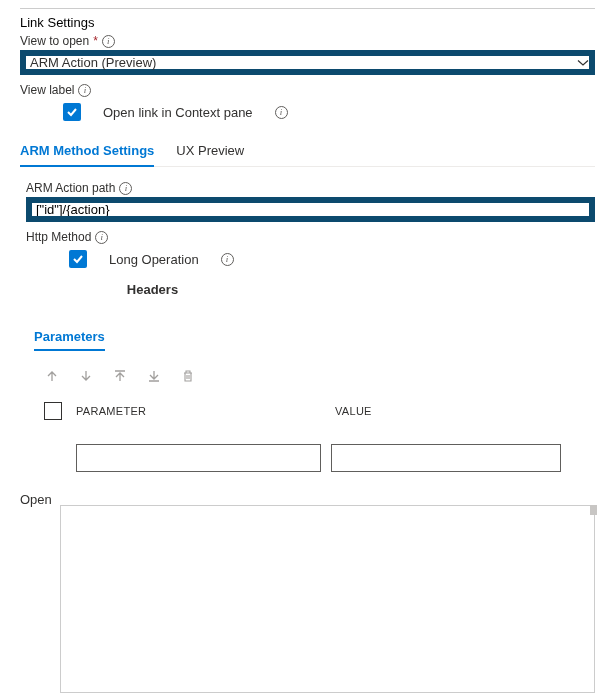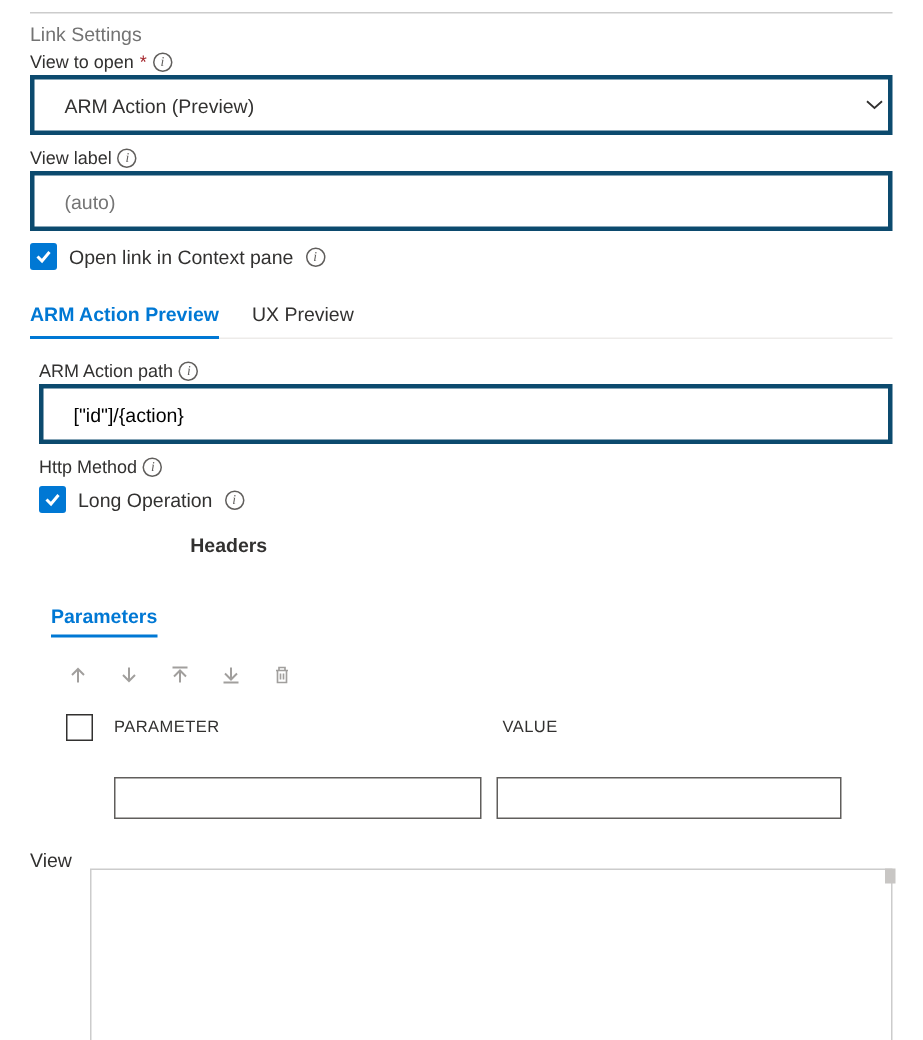--- a/index.html
+++ b/index.html
@@ -8,21 +8,21 @@
       font-size: 13px;
       color: #323130;
       background: #fff;
       width: 615px;
       padding: 8px 20px 20px 20px;
     }
     .top-line { border-top: 1px solid #ccc; margin-bottom: 6px; }
     .section-title {
       font-size: 13px;
       font-weight: 400;
-      color: #737373;
+      color: #000000;
       margin-bottom: 4px;
     }
     .field-label {
       font-size: 12px;
       color: #323130;
       margin-bottom: 2px;
       display: flex;
       align-items: center;
       gap: 4px;
       text-align: center;
@@ -40,23 +40,23 @@
       font-family: Georgia, serif;
       color: #605e5c;
       line-height: 1;
     }
     .select-wrap, .input-wrap {
       position: relative;
       margin-bottom: 8px;
     }
     .select-box, .text-input {
       width: 100%;
-      height: 40px;
-      border: 3px solid #0c4a6e;
-      padding: 0 20px;
+      height: 25px;
+      border: 6px solid #0c4a6e;
+      padding: 0 4px;
       font-size: 13px;
       font-family: inherit;
       background: #fff;
       outline: none;
     }
     .select-box {
       padding-right: 24px;
       display: flex;
       align-items: center;
       cursor: pointer;
@@ -65,23 +65,24 @@
       position: absolute;
       right: 6px;
       top: 50%;
       transform: translateY(-50%);
       pointer-events: none;
     }
     .muted-input { color: #605e5c; }
     .checkbox-row {
       display: flex;
       align-items: center;
-      gap: 8px;
+      gap: 22px;
       margin-bottom: 16px;
       font-size: 13px;
+      margin-left: 43px;
     }
     .checkbox {
       width: 18px;
       height: 18px;
       background: #0078d4;
       display: flex;
       align-items: center;
       justify-content: center;
       cursor: pointer;
       border-radius: 2px;
@@ -234,37 +235,34 @@
         <path d="M1 3.5 L6 8 L11 3.5" stroke="#323130" stroke-width="1.2" fill="none"></path>
       </svg>
   </div>
 </div>
 
 <div class="field-block">
   <div class="field-label">
     <span>View label</span>
     <span class="info-icon">i</span>
   </div>
-  <div class="input-wrap">
-    <input class="text-input muted-input" type="text" placeholder="(auto)" style="">
-  </div>
 </div>
 
 <div class="checkbox-row">
   <div class="checkbox">
     <svg width="12" height="12" viewBox="0 0 12 12">
         <path d="M2 6 L5 9 L10 3" stroke="#fff" stroke-width="2" fill="none"></path>
       </svg>
   </div>
   <span>Open link in Context pane</span>
   <span class="info-icon">i</span>
 </div>
 
 <div class="tabs">
-  <div class="tab active">ARM Action Preview</div>
+  <div class="tab active">ARM Method Settings</div>
   <div class="tab">UX Preview</div>
 </div>
 
 <div class="indent">
 
   <div class="field-block">
     <div class="field-label">
       <span>ARM Action path</span>
       <span class="info-icon">i</span>
     </div>
@@ -329,18 +327,18 @@
     <div class="col-header">VALUE</div>
   </div>
 
   <div class="param-row">
     <input class="param-cell" style="width: 245px;" type="text">
     <input class="param-cell" style="width: 230px;" type="text">
   </div>
 </div>
 
 <div class="body-container">
-  <div class="body-label">View</div>
+  <div class="body-label">Open</div>
   <div class="body-wrap">
     <textarea class="body-area" style=""></textarea>
     <div class="scroll-stub"></div>
   </div>
 </div>
 
 </body></html>

